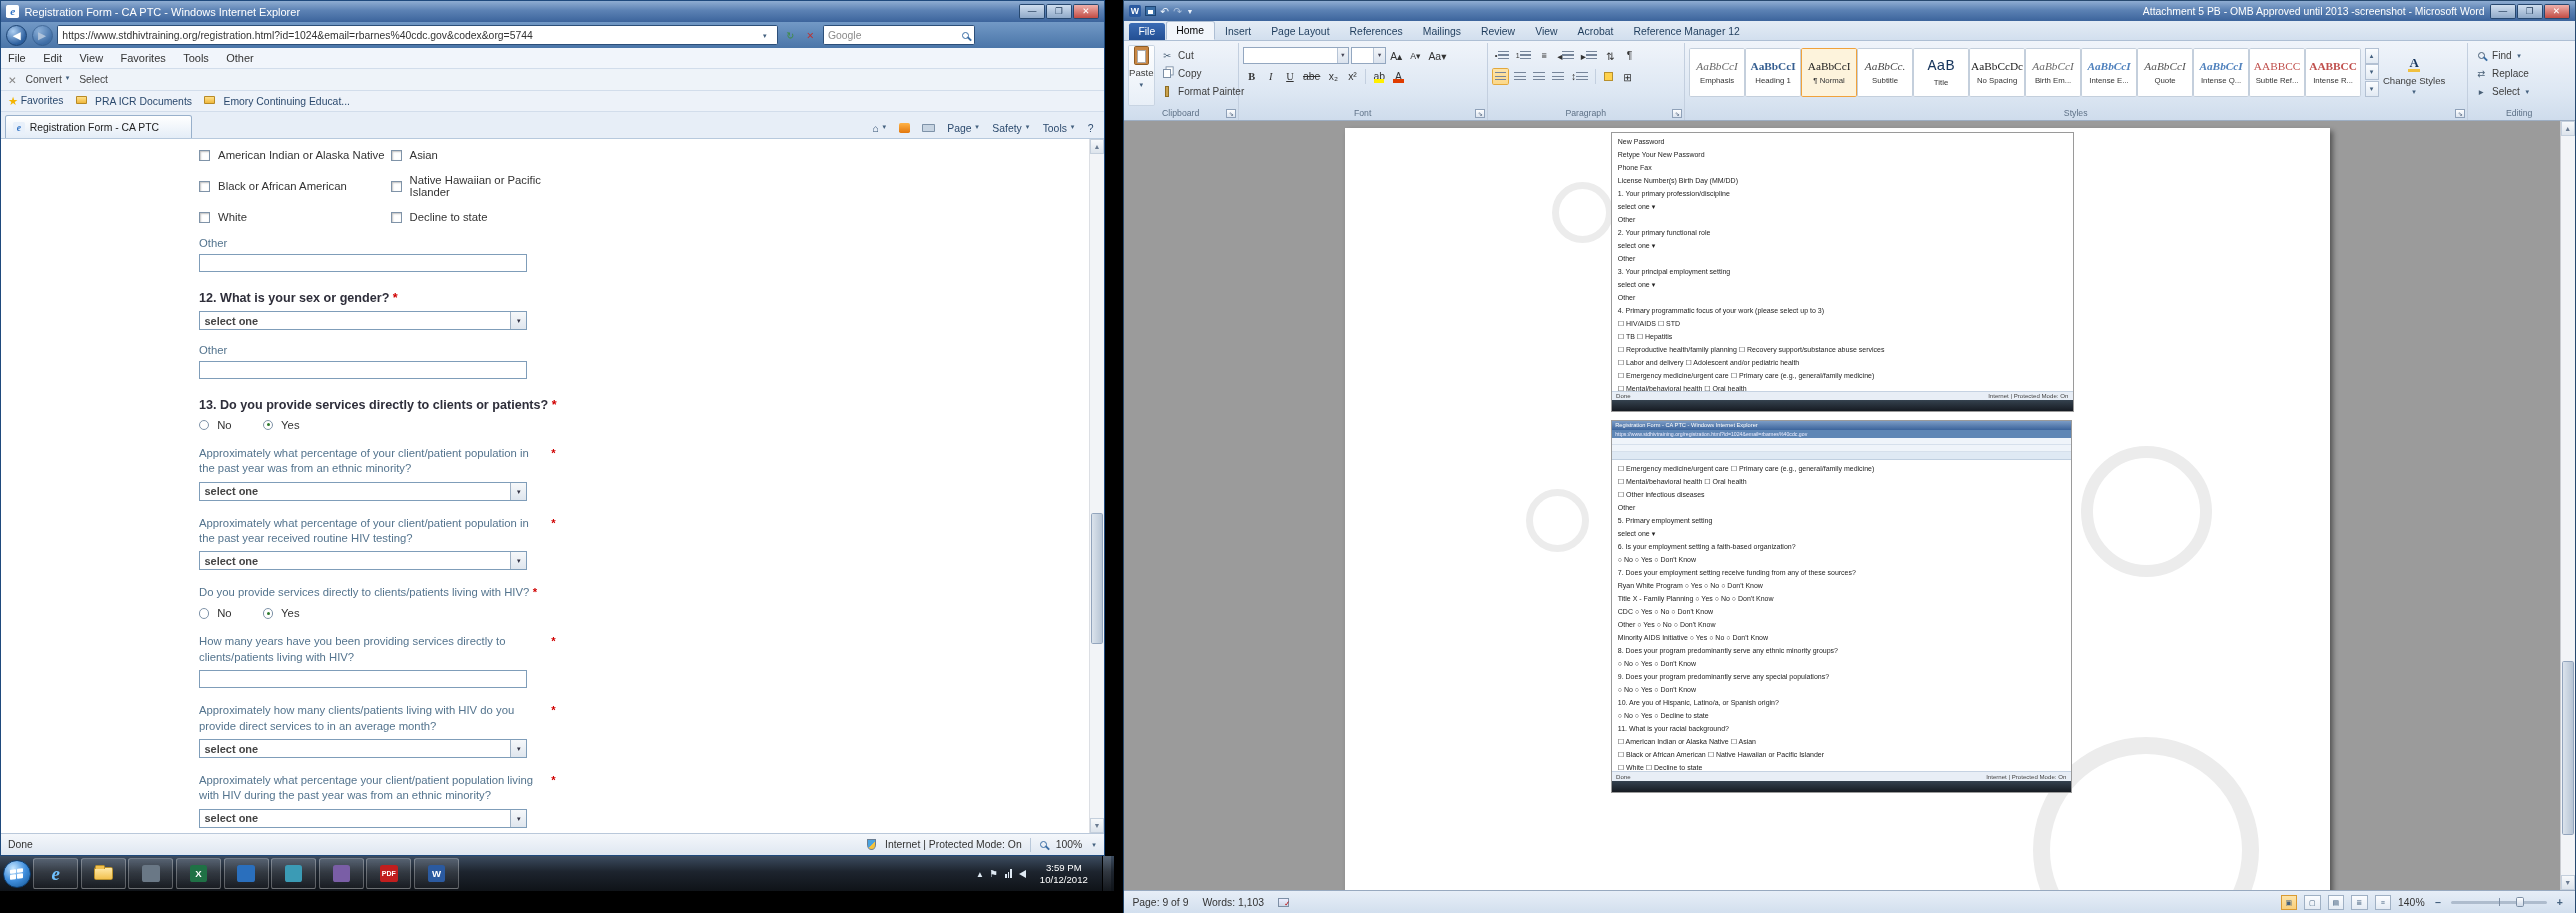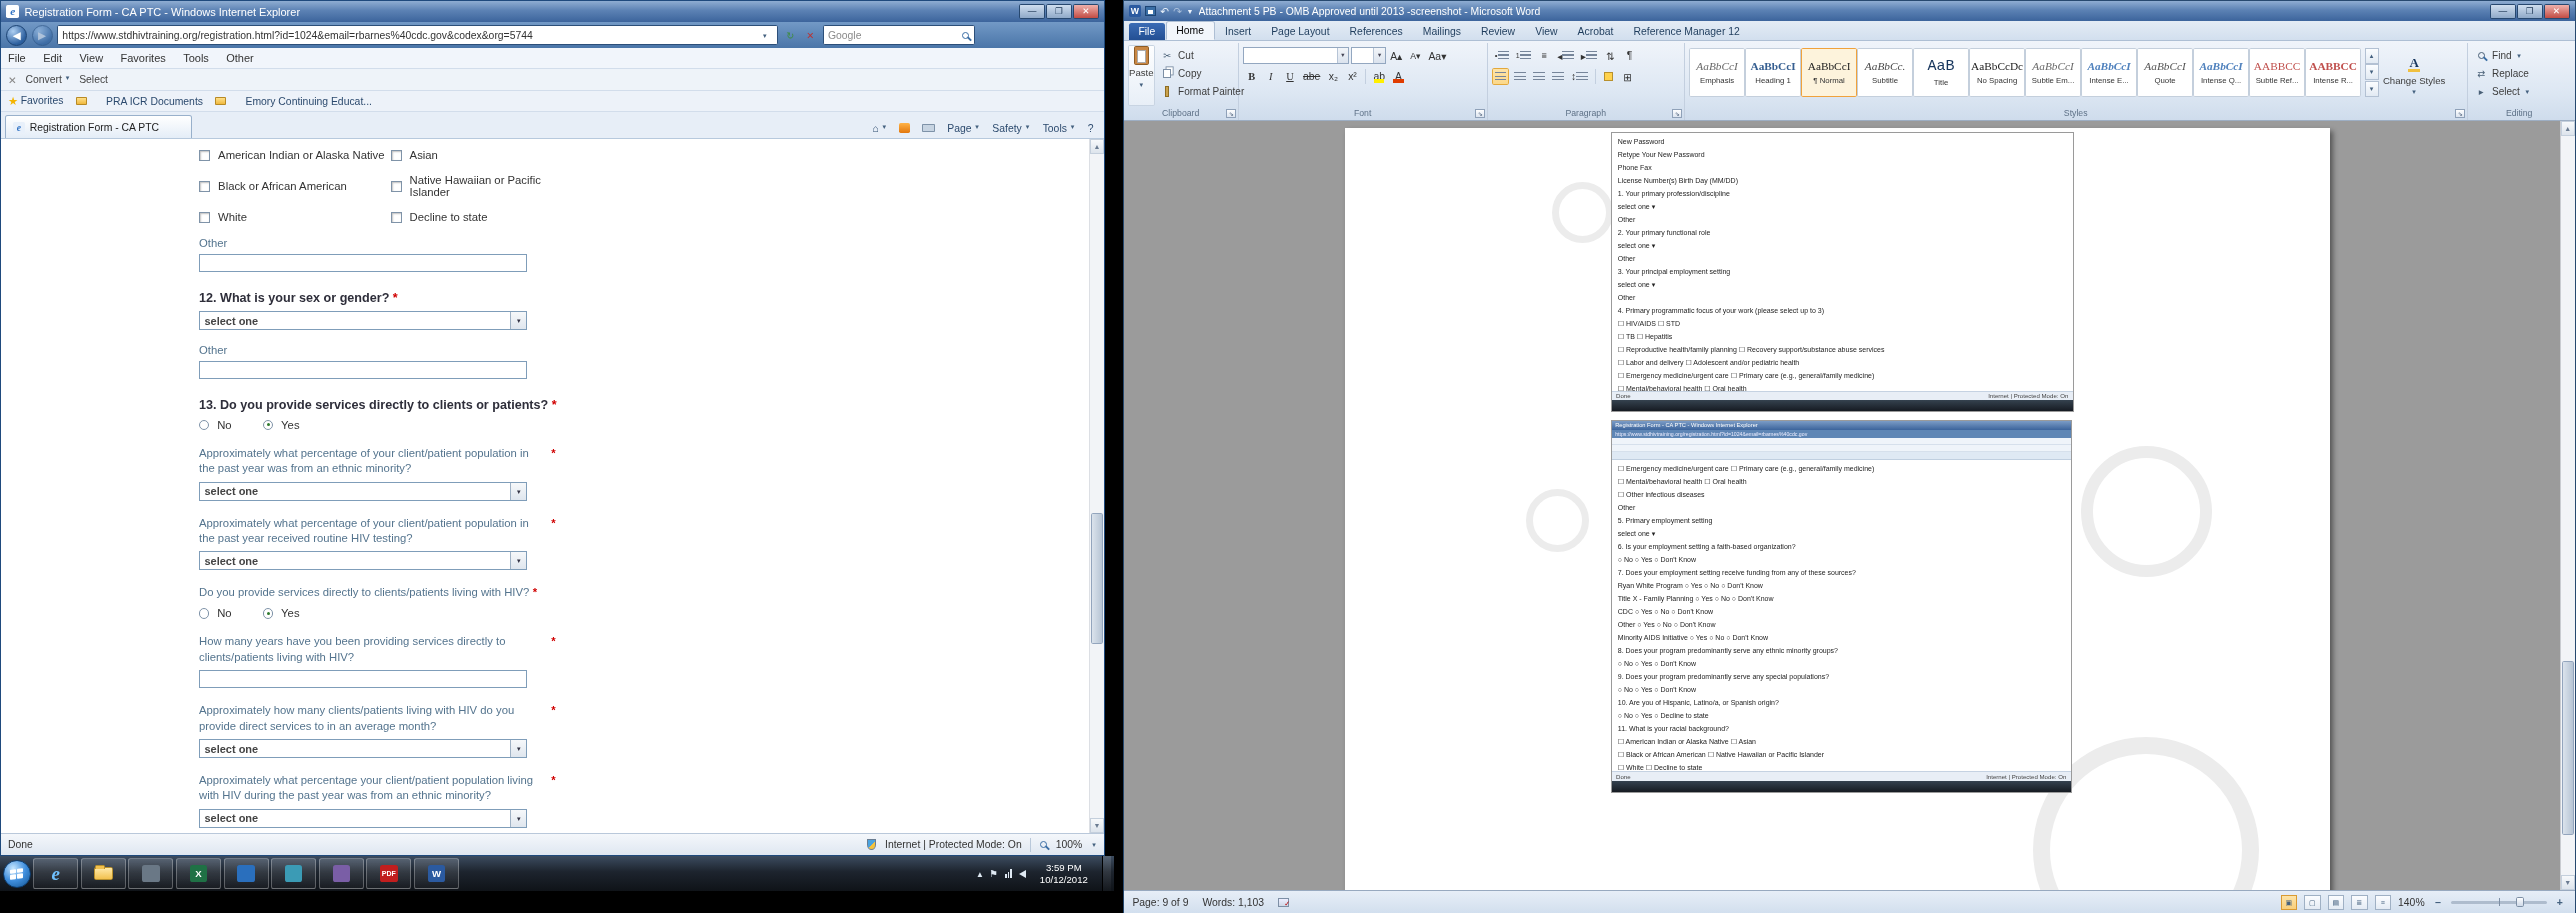--- a/index.html
+++ b/index.html
@@ -26,21 +26,21 @@
   .ref { color:#3f8d3f; } .stp { color:#b33; }
   .searchbox { width:152px; height:20px; background:#fff; border:0.9px solid #2c4f79; border-radius:1.7px; display:flex; align-items:center; padding:0 4.4px; font-size:10.4px; color:#8a8a8a; gap:3.5px; }
   .mag { width:7px; height:7px; border:1.7px solid #3b6ea5; border-radius:50%; position:relative; flex:none; }
   .mag::after { content:""; position:absolute; width:5.2px; height:1.7px; background:#3b6ea5; transform:rotate(45deg); right:-4.4px; bottom:-1.7px; }
 
   .bar { display:flex; align-items:center; padding:0 7px; border-bottom:0.9px solid #d2ddeb; }
   .ie-menubar { height:21px; background:#f1f5fb; gap:17.4px; font-size:11px; color:#333; }
   .ie-convertbar { height:22px; background:#eef3f9; gap:8.7px; font-size:10.4px; color:#444; }
   .ie-favbar { height:21px; background:#edf2f9; gap:12.2px; font-size:10.4px; color:#2c4a6e; }
   .star { color:#f4b400; font-size:11.3px; }
-  .favlink { display:flex; align-items:center; gap:19px; }
+  .favlink { display:flex; align-items:flex-start; gap:8px; }
   .fold { width:11.3px; height:8.7px; background:linear-gradient(#ffe08a,#f0b93e); border:0.9px solid #b88a25; border-radius:0.9px; }
 
   .ie-tabbar { height:27px; background:#e7eef7; border-bottom:0.9px solid #b7c9dd; display:flex; align-items:flex-end; padding:0 3.5px; }
   .tab { height:22.6px; min-width:187px; background:linear-gradient(#ffffff,#e4edf7); border:0.9px solid #98b0cb; border-bottom:none; border-radius:2.6px 2.6px 0 0; display:flex; align-items:center; gap:5.2px; padding:0 7.8px; font-size:10.4px; color:#222; }
   .cmdbar { margin-left:auto; display:flex; align-items:center; gap:12.2px; font-size:10.4px; color:#2c4a6e; padding:0 7px 4.4px 0; }
   .cmditem { display:flex; align-items:flex-start; gap:2.6px; }
   .dn { font-size:6.1px; color:#44617f; }
   .feed { width:10.4px; height:10.4px; background:linear-gradient(#ffb347,#e2770d); border-radius:1.7px; }
   .printer { width:13px; height:8.7px; background:#c7d4e2; border:0.9px solid #7e92a8; border-radius:0.9px; }
 
@@ -92,21 +92,21 @@
 
   
   #right-monitor { position:absolute; left:1114px; top:0; width:1462px; height:914px; background:#000; }
   .word-window { position:absolute; left:8.7px; top:0; width:1453px; height:914px; display:flex; flex-direction:column; border:0.9px solid #27496f; background:#dce6f2; }
   .word-titlebar { height:20px; font-size:10.4px; }
   .qat { display:flex; align-items:center; gap:4.4px; }
   .w-logo { width:12.2px; height:12.2px; background:#2b5aa0; border-radius:1.7px; color:#fff; font:bold 8.7px/12.2px "Liberation Sans",sans-serif; text-align:center; }
   .save-ico { width:10.4px; height:10.4px; background:#3a6ea5; border:0.9px solid #1d4474; position:relative; }
   .save-ico::after { content:""; position:absolute; left:1.7px; right:1.7px; bottom:0.9px; height:4.4px; background:#fff; }
   .undo-g { font-size:10.4px; color:#eaf2fb; }
-  .wtitle { flex:1; text-align:left; white-space:nowrap; overflow:hidden; }
+  .wtitle { flex:1; text-align:right; white-space:nowrap; overflow:hidden; }
 
   .word-tabs { height:20px; background:linear-gradient(#e4ecf5,#d2dfee); display:flex; align-items:flex-end; padding:0 5.2px; gap:0.9px; border-bottom:0.9px solid #aebfd4; }
   .wtab { padding:2.6px 9.6px 3.5px; font-size:10.4px; color:#1e3c5c; border-radius:2.6px 2.6px 0 0; white-space:nowrap; }
   .wtab.file { background:linear-gradient(#3b6cb5,#234f93); color:#fff; }
   .wtab.active { background:#f2f6fb; border:0.9px solid #aebfd4; border-bottom-color:#f2f6fb; color:#000; }
 
   .word-ribbon { height:80px; background:linear-gradient(#f0f4fa,#dde7f3 65%,#cfdcec); border-bottom:0.9px solid #9daec3; display:flex; padding:1.7px 0 0; }
   .rgroup { position:relative; border-right:0.9px solid #c3cfdf; padding:2.6px 4.4px 14px; display:flex; gap:3.5px; }
   .rg-label { position:absolute; bottom:1.7px; left:0; right:0; text-align:center; font-size:8.7px; color:#5e7187; }
   .dlg { position:absolute; right:1.7px; bottom:1.7px; width:9.6px; height:9.6px; border:0.9px solid #8fa1b8; background:linear-gradient(#fff,#dce4ef); font-size:6.1px; line-height:7.8px; text-align:center; color:#51647e; }
@@ -611,21 +611,21 @@
             <span class="stile st4">
                 <span class="prev">AaB</span>
                 <span class="nm">Title</span>
               </span>
             <span class="stile st5">
                 <span class="prev">AaBbCcDc</span>
                 <span class="nm">No Spacing</span>
               </span>
             <span class="stile st6">
                 <span class="prev">AaBbCcI</span>
-                <span class="nm">Subtle Em...</span>
+                <span class="nm">Birth Em...</span>
               </span>
             <span class="stile st7">
                 <span class="prev">AaBbCcI</span>
                 <span class="nm">Intense E...</span>
               </span>
             <span class="stile st8">
                 <span class="prev">AaBbCcI</span>
                 <span class="nm">Quote</span>
               </span>
             <span class="stile st9">

